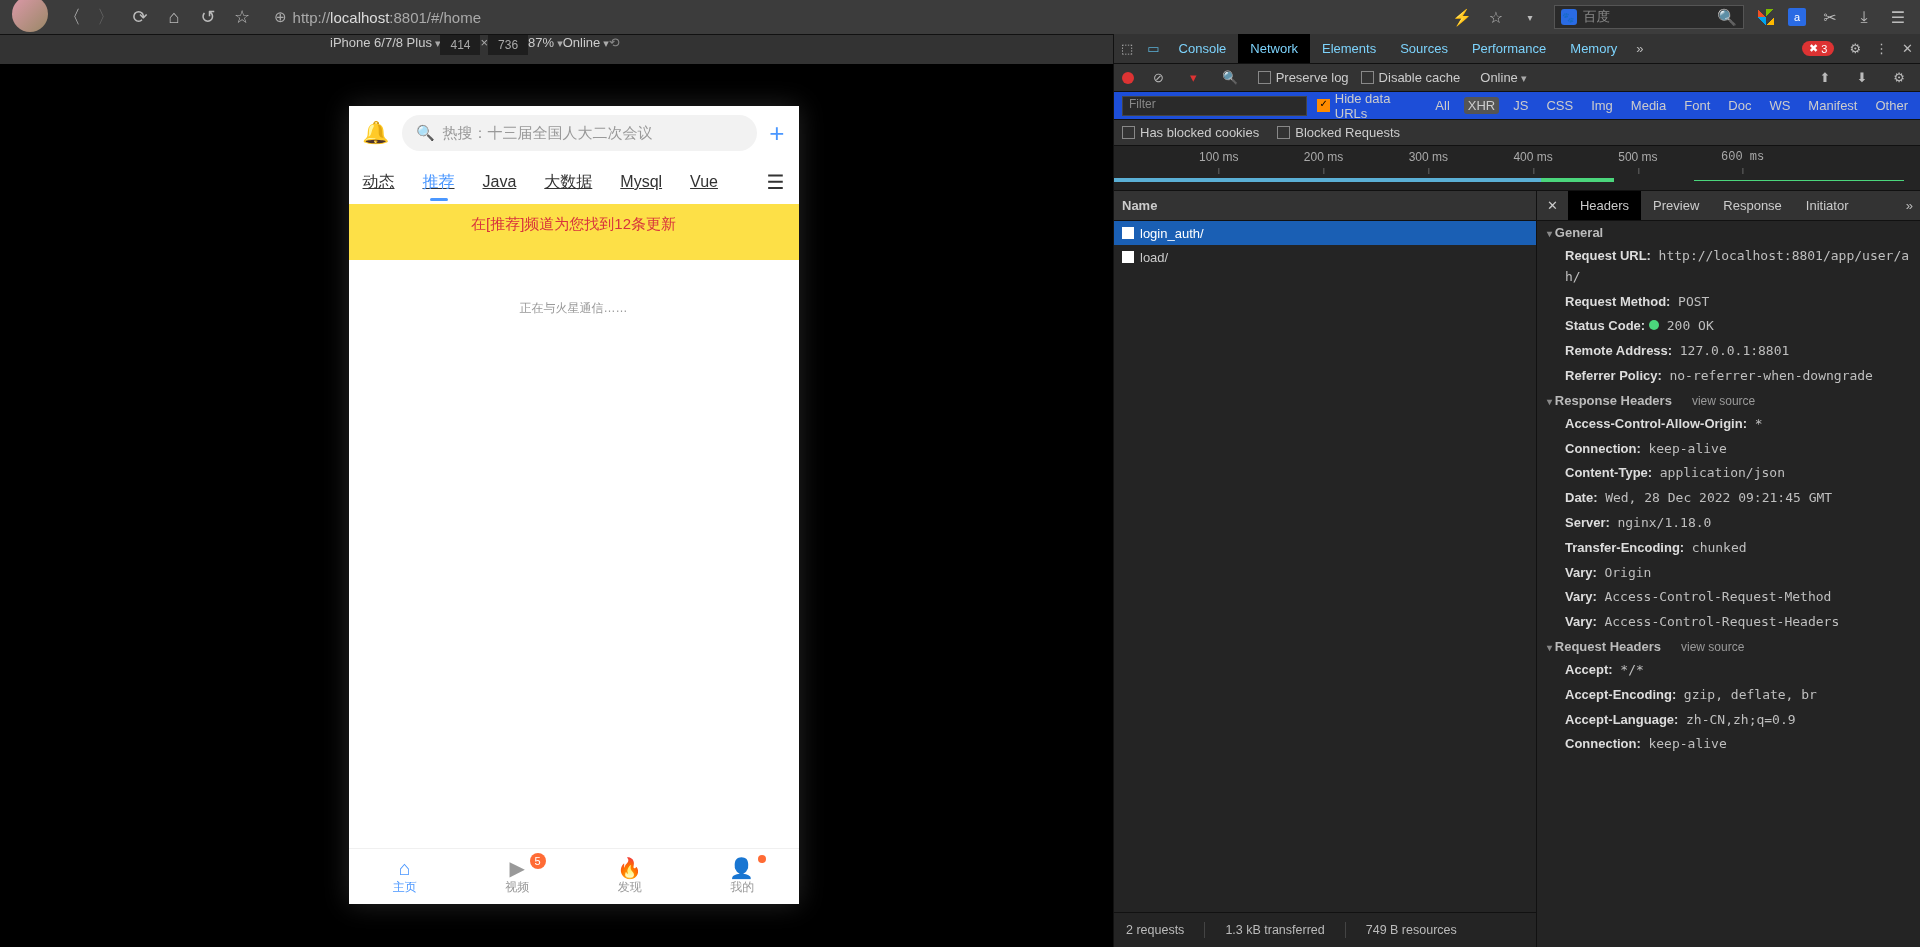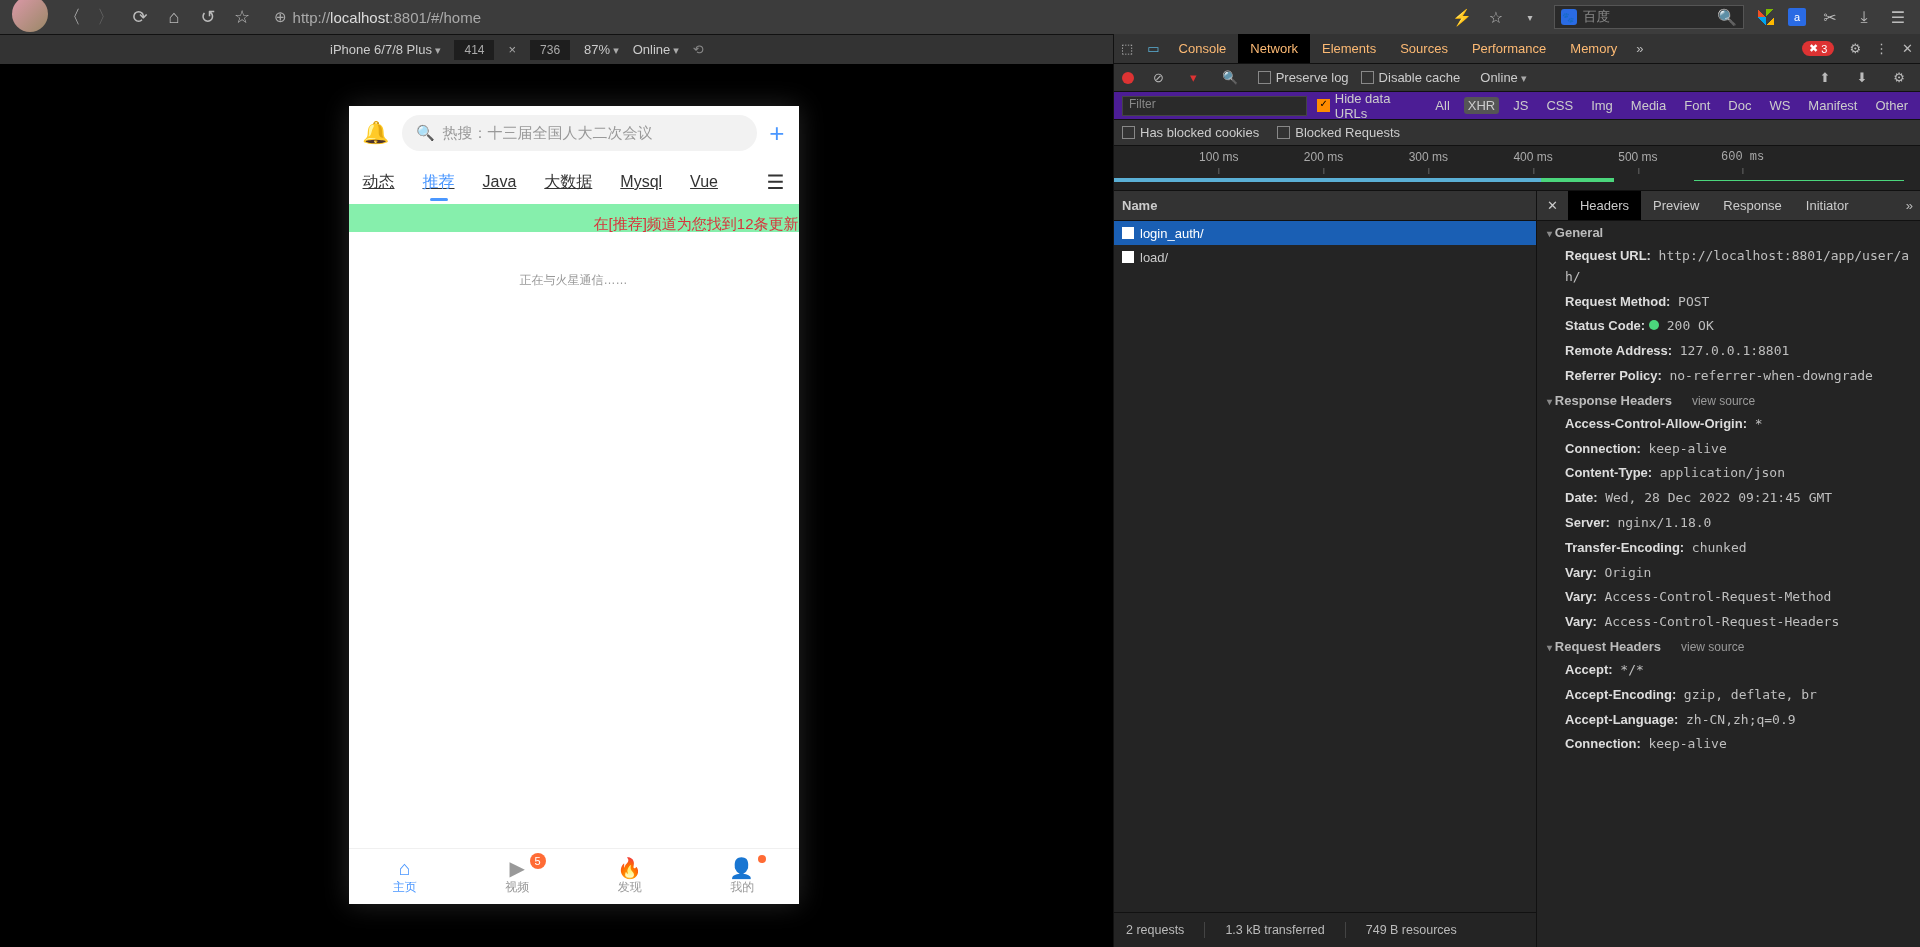--- a/index.html
+++ b/index.html
@@ -13,64 +13,64 @@
 .url-bar .domain { color:#ddd; }
 .right-icons { display: flex; gap: 14px; align-items:center; }
 .toolbar-icon { width:20px; height:20px; display:flex; align-items:center; justify-content:center; cursor:pointer; color:#bbb; }
 .search-box { width: 190px; height: 24px; background: #2a2a2a; border:1px solid #555; display:flex; align-items:center; padding:0 6px; gap:6px; }
 .search-box .placeholder { color:#888; font-size:13.5px; flex:1; }
 .baidu-logo { width:16px; height:16px; background:#2a6be4; border-radius:3px; display:flex; align-items:center; justify-content:center; font-size:10px; color:#fff; }
 .win-logo { width:16px; height:16px; background-image:linear-gradient(45deg,#f25022 50%,transparent 50%),linear-gradient(135deg,#7fba00 50%,transparent 50%),linear-gradient(-45deg,#ffb900 50%,transparent 50%),linear-gradient(-135deg,#00a4ef 50%,transparent 50%); background-size:8px 8px; background-repeat:no-repeat; background-position:0 0,8px 0,8px 8px,0 8px; }
 .trans-logo { width:18px; height:18px; background:#2a6be4; color:#fff; font-size:11px; display:flex; align-items:center; justify-content:center; border-radius:2px; }
 
 
-.device-bar { height: 30px; background: #333; border-top:1px solid #111; display:flex; align-items:center; padding-left:330px; gap:14px; font-size:13px; color:#ccc; position:relative; }
+.device-bar { height: 30px; background: #333; border-top:1px solid #111; display:flex; padding-left:330px; font-size:13px; color:#ccc; position:relative; }
 .dimbox { width:40px; height:20px; background:#1e1e1e; text-align:center; line-height:20px; font-size:12px; color:#aaa; }
 .dropdown::after { content:" ▾"; color:#aaa; font-size:11px; }
 .device-more { position:absolute; right:12px; color:#bbb; font-size:20px; cursor:pointer; }
 
 
 .canvas-area { position:absolute; top:64px; bottom:0; left:0; right:773px; background:#000; display:flex; justify-content:center; padding-top:42px; }
 
 
 .device-frame { width:450px; height:798px; background:#fff; box-shadow:0 0 25px rgba(255,255,255,0.15); display:flex; flex-direction:column; color:#333; }
 .app-header { height:54px; display:flex; align-items:center; padding:0 14px; gap:12px; }
 .bell-icon { font-size:22px; color:#555; cursor:pointer; }
 .search-pill { flex:1; height:36px; background:#f2f2f2; border-radius:18px; display:flex; align-items:center; padding:0 14px; gap:8px; color:#999; font-size:15px; }
 .plus-icon { font-size:26px; color:#4a97ff; cursor:pointer; font-weight:300; }
 .app-tabs { height:44px; display:flex; align-items:center; padding:0 14px; gap:28px; font-size:16px; color:#333; position:relative;text-decoration:underline; }
 .app-tabs .tab.active { color:#4a97ff; font-weight:500; position:relative; }
 .app-tabs .tab.active::after { content:""; position:absolute; bottom:-8px; left:50%; transform:translateX(-50%); width:18px; height:3px; background:#4a97ff; border-radius:2px; }
 .hamburger-icon { position:absolute; right:14px; font-size:20px; color:#333; cursor:pointer; }
-.notice-strip { height:28px; background:#86efac; color:#d8343c; text-align:right; line-height:40px; font-size:15px; }
+.notice-strip { height:56px; background:#fde047; color:#d8343c; text-align:center; line-height:40px; font-size:15px; }
 .app-body { flex:1; display:flex; align-items:flex-start; justify-content:center; padding-top:40px; color:#999; font-size:12px; }
 .app-bottom { height:56px; border-top:1px solid #f0f0f0; display:flex; }
 .bottom-item { flex:1; display:flex; flex-direction:column; align-items:center; justify-content:center; gap:1px; font-size:12px; color:#999; position:relative; cursor:pointer; }
 .bottom-item.active { color:#4a97ff; }
 .bottom-item .ic { font-size:20px; line-height:1; }
 .badge { position:absolute; top:4px; right:28px; min-width:16px; height:16px; background:#ff6b35; color:#fff; font-size:11px; border-radius:8px; display:flex; align-items:center; justify-content:center; padding:0 4px; }
 .dot { position:absolute; top:6px; right:33px; width:8px; height:8px; background:#ff6b35; border-radius:50%; }
 
 
 .devtools { position:absolute; top:34px; bottom:0; right:0; width:807px; background:#242424; border-left:1px solid #111; display:flex; flex-direction:column; font-size:13px; color:#ccc; }
 .dt-tabs { height:30px; background:#333; display:flex; align-items:center; border-bottom:1px solid #111; }
-.dt-tab { padding:0 12px; height:100%; display:flex; align-items:center; cursor:pointer; color:#fdba74; }
+.dt-tab { padding:0 12px; height:100%; display:flex; align-items:center; cursor:pointer; color:#7dd3fc; }
 .dt-tab.active { background:#000; }
 .dt-icon { padding:0 7px; color:#bbb; cursor:pointer; }
 .error-badge { background:#d33; color:#fff; font-size:11px; padding:1px 7px; border-radius:9px; margin-left:auto; margin-right:8px; display:flex; align-items:center; gap:3px; }
 .flexsp { flex:1; }
 
 .dt-net-toolbar { height:28px; background:#333; display:flex; align-items:center; padding:0 8px; gap:12px; border-bottom:1px solid #111; }
 .red-dot { width:12px; height:12px; background:#d33; border-radius:50%; }
 .checkbox { display:flex; align-items:center; gap:5px; font-size:13px; cursor:pointer; }
 .checkbox .box { width:13px; height:13px; border:1px solid #888; display:inline-block; position:relative; }
 .checkbox.checked .box { background:#ff8c00; border-color:#ff8c00; }
 .checkbox.checked .box::after { content:"✓"; color:#000; font-size:10px; position:absolute; top:-2px; left:1px; }
 
-.filter-row { height:28px; background:#4c1d95; display:flex; align-items:center; padding:0 8px; gap:10px; border-bottom:1px solid #111; }
+.filter-row { height:28px; background:#1d4ed8; display:flex; align-items:center; padding:0 8px; gap:10px; border-bottom:1px solid #111; }
 .filter-input { width:195px; background:#2a2a2a; border:1px solid #444; height:20px; padding:0 6px; color:#888; font-size:12px; }
 .filter-pill { font-size:13px; cursor:pointer; color:#ccc; padding:1px 4px; }
 .filter-pill.active { background:#555; border-radius:3px; }
 .cookies-row { height:26px; background:#333; display:flex; align-items:center; padding:0 8px; gap:18px; border-bottom:1px solid #111; }
 
 .timeline { height:45px; background:#242424; border-bottom:1px solid #111; position:relative; }
 .timeline .tick { position:absolute; top:4px; font-size:12px; color:#aaa; transform:translateX(-50%); }
 .timeline .tick::before { content:""; position:absolute; top:18px; left:50%; width:1px; height:6px; background:#666; }
 .timeline .overview { position:absolute; bottom:8px; left:0; right:0; height:4px; }
 .timeline .bar1 { position:absolute; left:0; width:53%; height:4px; background:#5bb0d6; }

